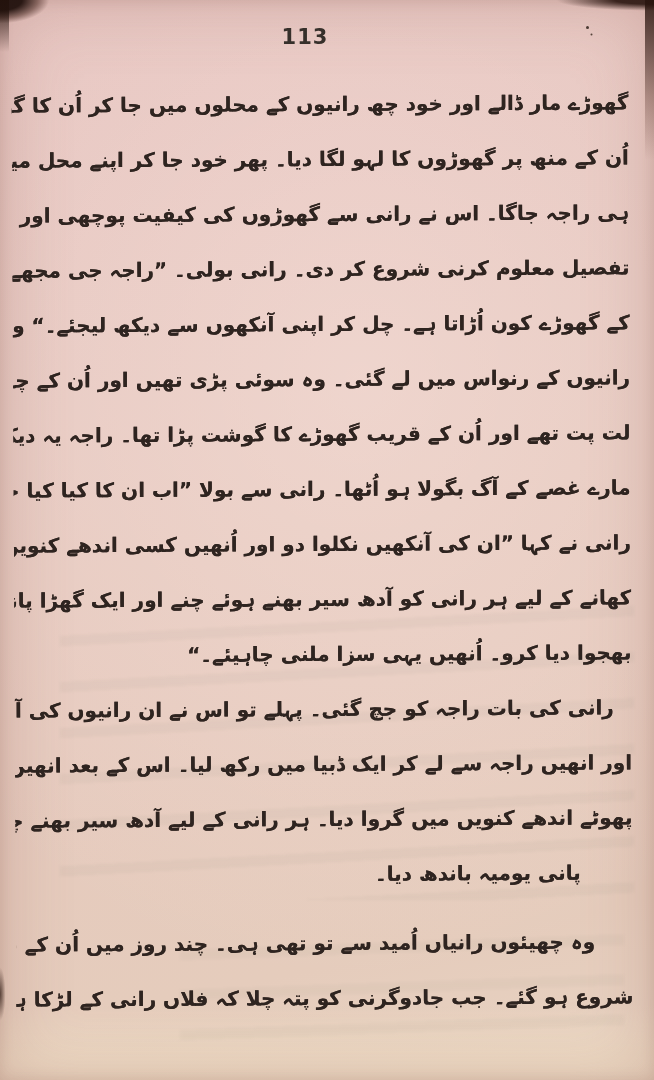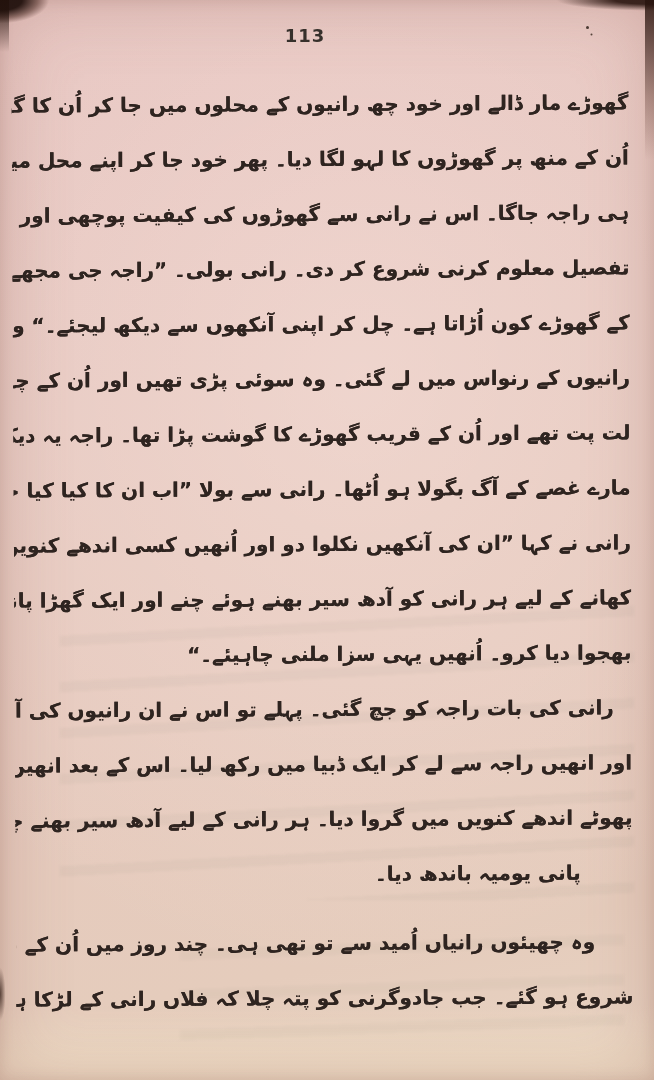--- a/index.html
+++ b/index.html
@@ -61,21 +61,21 @@
     left: 180px; right: 30px; top: 920px; height: 120px;
     background: repeating-linear-gradient(
       178deg,
       rgba(0,0,0,0) 0 30px,
       rgba(118,122,104,0.10) 30px 40px);
   }
   .page-number {
     position: absolute; top: 25px; left: 0; width: 610px;
     text-align: center;
     font-family: "DejaVu Sans", sans-serif;
-    font-weight: bold; font-size: 18px; letter-spacing: 1px;
+    font-weight: bold; font-size: 21px; letter-spacing: 1px;
     color: #36302b;
   }
   .text-block {
     position: absolute; top: 77px; left: 14px; right: 23px;
     direction: rtl;
     transform: rotate(-0.3deg);
     font-family: "DejaVu Sans", sans-serif;
     font-size: 20px; font-weight: 600;
     color: #2e2420;
     text-shadow: 0 0 0.5px rgba(40,28,22,0.8);

